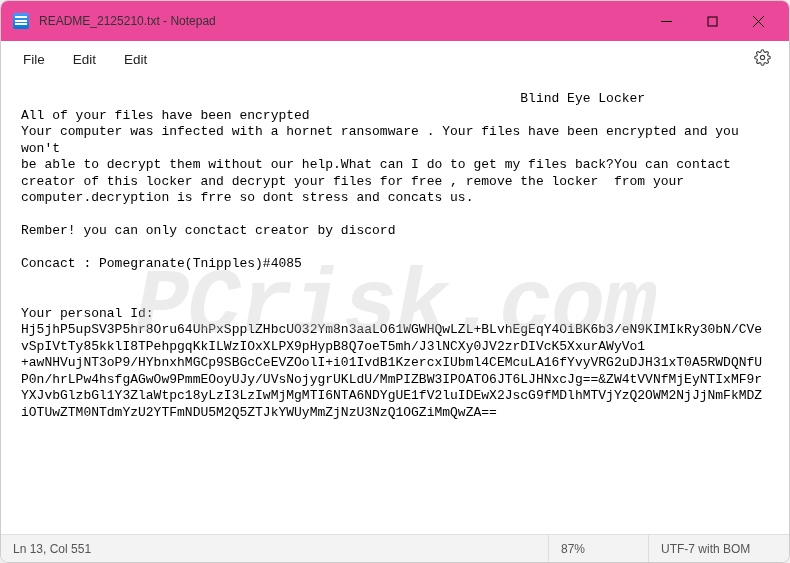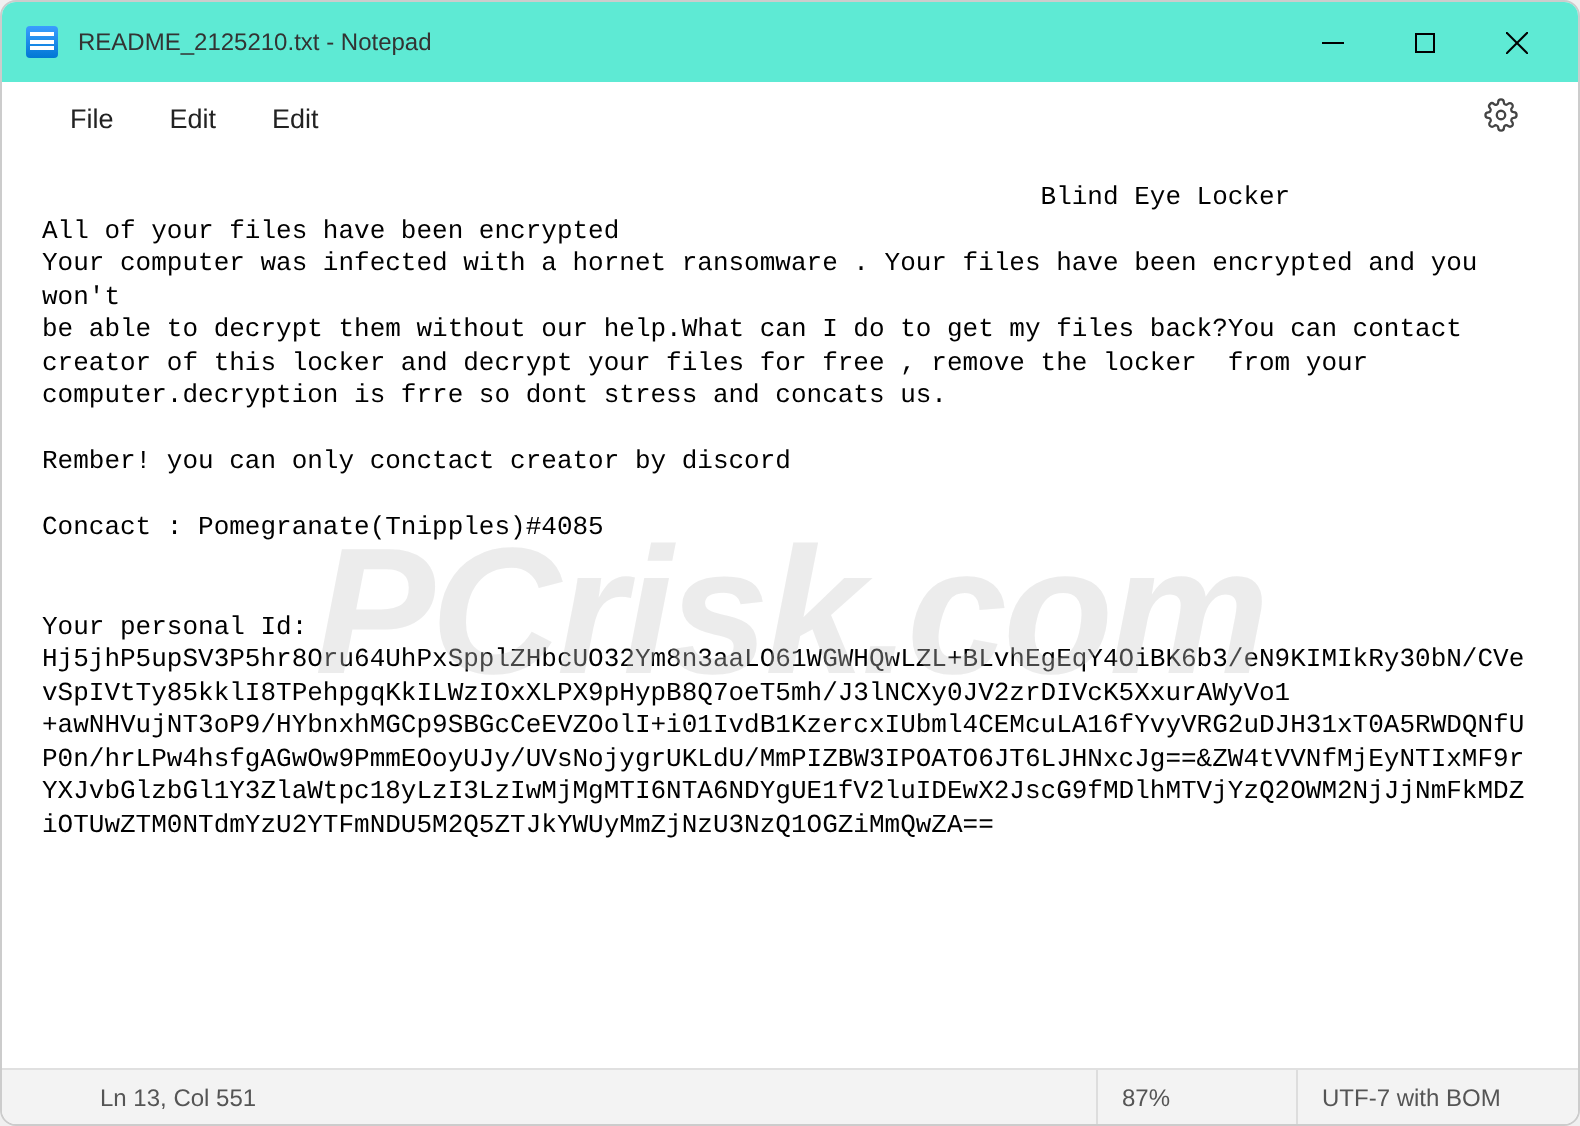--- a/index.html
+++ b/index.html
@@ -23,21 +23,21 @@
       border-radius: 8px;
       overflow: hidden;
       display: flex;
       flex-direction: column;
     }
     .titlebar {
       height: 40px;
       display: flex;
       align-items: center;
       padding: 0 8px 0 12px;
-      background: #5eead4;
+      background: #ec4899;
     }
     .app-icon {
       width: 16px;
       height: 16px;
       margin-right: 10px;
       background: linear-gradient(to bottom, #3a9eff, #0078d4);
       border-radius: 2px;
       position: relative;
     }
     .app-icon::before {
@@ -76,21 +76,21 @@
       cursor: pointer;
     }
     .win-control svg {
       width: 11px;
       height: 11px;
     }
     .menubar {
       height: 38px;
       display: flex;
       align-items: center;
-      padding: 0 20px;
+      padding: 0 8px;
       background: #fff;
       border-bottom: 1px solid transparent;
     }
     .menu-item {
       padding: 6px 14px;
       font-size: 13.5px;
       color: #222;
       cursor: pointer;
       border-radius: 4px;
     }
@@ -126,34 +126,33 @@
       background: #fff;
     }
     .watermark {
       position: absolute;
       top: 50%;
       left: 50%;
       transform: translate(-50%, -50%);
       font-size: 90px;
       font-weight: bold;
       font-style: italic;
-      font-family: Liberation Sans, sans-serif;
+      font-family: Liberation Mono, monospace;
       color: rgba(200, 200, 200, 0.35);
       pointer-events: none;
       letter-spacing: -2px;
     }
     .statusbar {
       height: 28px;
       display: flex;
       align-items: center;
       background: #f3f3f3;
       border-top: 1px solid #e0e0e0;
       font-size: 12px;
       color: #555;
-      padding-left: 37px;
     }
     .status-section {
       padding: 0 12px;
       border-right: 1px solid #ddd;
       height: 100%;
       display: flex;
       align-items: center;
     }
     .status-section.first {
       flex: 1;

